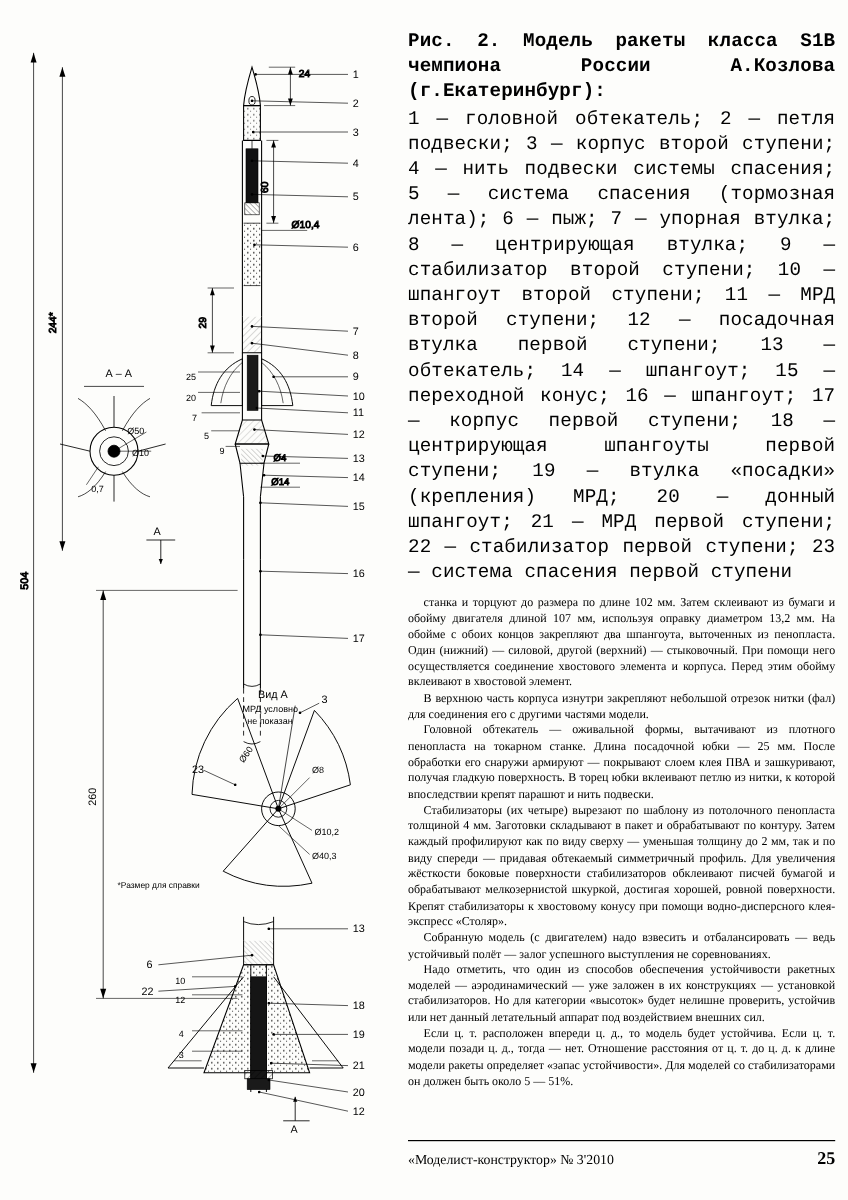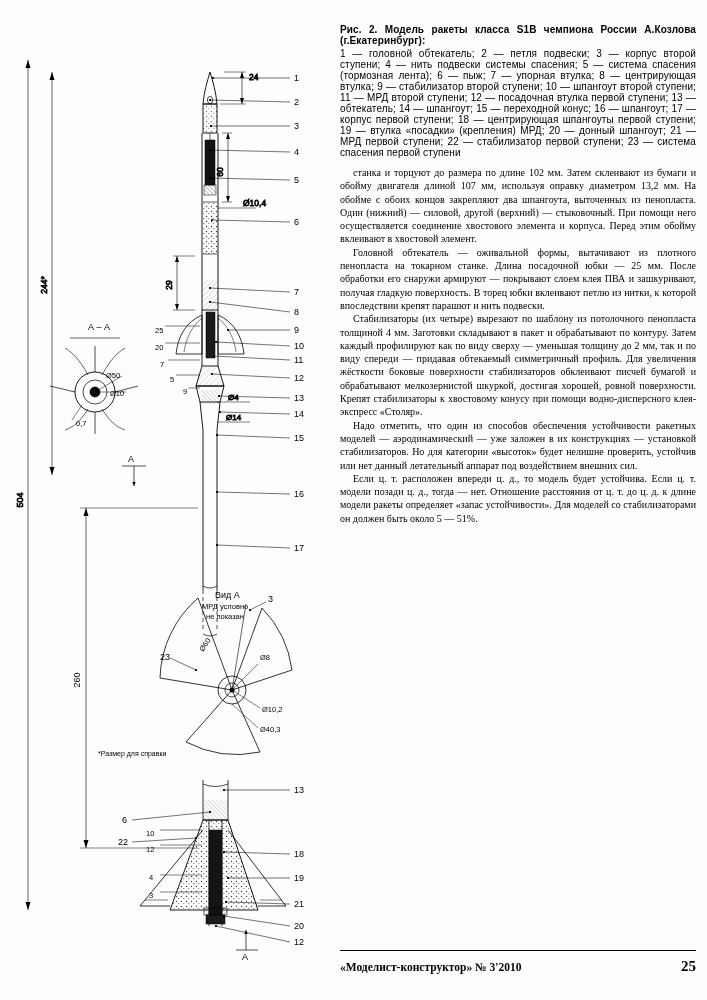--- a/index.html
+++ b/index.html
@@ -20,37 +20,37 @@
     left: 0; top: 0;
     width: 707px;
     height: 1000px;
     background: #fdfdfb;
   }
 
   
   .drawing-col {
     position: absolute;
     left: 10px;
-    top: 30px;
+    top: 14px;
     width: 320px;
     height: 930px;
   }
   .drawing-col svg { display: block; }
 
   
   .right-col {
     position: absolute;
     left: 340px;
     top: 24px;
     width: 356px;
   }
   .fig-caption {
-    font-family: Liberation Sans, sans-serif;
-    font-size: 10px;
-    line-height: 11px;
+    font-family: Liberation Mono, monospace;
+    font-size: 16px;
+    line-height: 21px;
     text-align: justify;
     font-weight: bold;
     letter-spacing: .1px;
   }
   .fig-caption .legend {
     font-weight: normal;
     display: block;
     margin-top: 2px;
   }
   .fig-caption .sub {
@@ -75,21 +75,21 @@
     left: 340px;
     top: 958px;
     width: 356px;
     display: flex;
     justify-content: space-between;
     align-items: baseline;
     border-top: 0;
   }
   .footer-title {
     font-size: 11.5px;
-    font-weight: bold;
+    font-weight: normal;
   }
   .footer-page {
     font-size: 15px;
     font-weight: bold;
   }
 
   
   .footer-rule {
     position: absolute;
     left: 340px;
@@ -398,22 +398,24 @@
   </div>
 
   <div class="right-col">
     <div class="fig-caption">
       <span class="sub">Рис. 2. Модель ракеты класса S1В чемпиона России А.Козлова (г.Екатеринбург):</span>
       <span class="legend">1 — головной обтекатель; 2 — петля подвески; 3 — корпус второй ступени; 4 — нить подвески системы спасения; 5 — система спасения (тормозная лента); 6 — пыж; 7 — упорная втулка; 8 — центрирующая втулка; 9 — стабилизатор второй ступени; 10 — шпангоут второй ступени; 11 — МРД второй ступени; 12 — посадочная втулка первой ступени; 13 — обтекатель; 14 — шпангоут; 15 — переходной конус; 16 — шпангоут; 17 — корпус первой ступени; 18 — центрирующая шпангоуты первой ступени; 19 — втулка «посадки» (крепления) МРД; 20 — донный шпангоут; 21 — МРД первой ступени; 22 — стабилизатор первой ступени; 23 — система спасения первой ступени</span>
     </div>
 
     <div class="body-text">
       <p>станка и торцуют до размера по длине 102 мм. Затем склеивают из бумаги и обойму двигателя длиной 107 мм, используя оправку диаметром 13,2 мм. На обойме с обоих концов закрепляют два шпангоута, выточенных из пенопласта. Один (нижний) — силовой, другой (верхний) — стыковочный. При помощи него осуществляется соединение хвостового элемента и корпуса. Перед этим обойму вклеивают в хвостовой элемент.</p>
+      <p>В верхнюю часть корпуса изнутри закрепляют небольшой отрезок нитки (фал) для соединения его с другими частями модели.</p>
       <p>Головной обтекатель — оживальной формы, вытачивают из плотного пенопласта на токарном станке. Длина посадочной юбки — 25 мм. После обработки его снаружи армируют — покрывают слоем клея ПВА и зашкуривают, получая гладкую поверхность. В торец юбки вклеивают петлю из нитки, к которой впоследствии крепят парашют и нить подвески.</p>
       <p>Стабилизаторы (их четыре) вырезают по шаблону из потолочного пенопласта толщиной 4 мм. Заготовки складывают в пакет и обрабатывают по контуру. Затем каждый профилируют как по виду сверху — уменьшая толщину до 2 мм, так и по виду спереди — придавая обтекаемый симметричный профиль. Для увеличения жёсткости боковые поверхности стабилизаторов обклеивают писчей бумагой и обрабатывают мелкозернистой шкуркой, достигая хорошей, ровной поверхности. Крепят стабилизаторы к хвостовому конусу при помощи водно-дисперсного клея-экспресс «Столяр».</p>
+      <p>Собранную модель (с двигателем) надо взвесить и отбалансировать — ведь устойчивый полёт — залог успешного выступления не соревнованиях.</p>
       <p>Надо отметить, что один из способов обеспечения устойчивости ракетных моделей — аэродинамический — уже заложен в их конструкциях — установкой стабилизаторов. Но для категории «высоток» будет нелишне проверить, устойчив или нет данный летательный аппарат под воздействием внешних сил.</p>
       <p>Если ц. т. расположен впереди ц. д., то модель будет устойчива. Если ц. т. модели позади ц. д., тогда — нет. Отношение расстояния от ц. т. до ц. д. к длине модели ракеты определяет «запас устойчивости». Для моделей со стабилизаторами он должен быть около 5 — 51%.</p>
     </div>
   </div>
 
   <div class="footer-rule"></div>
   <div class="footer">
     <span class="footer-title">«Моделист-конструктор» № 3'2010</span>
     <span class="footer-page">25</span>
   </div>

